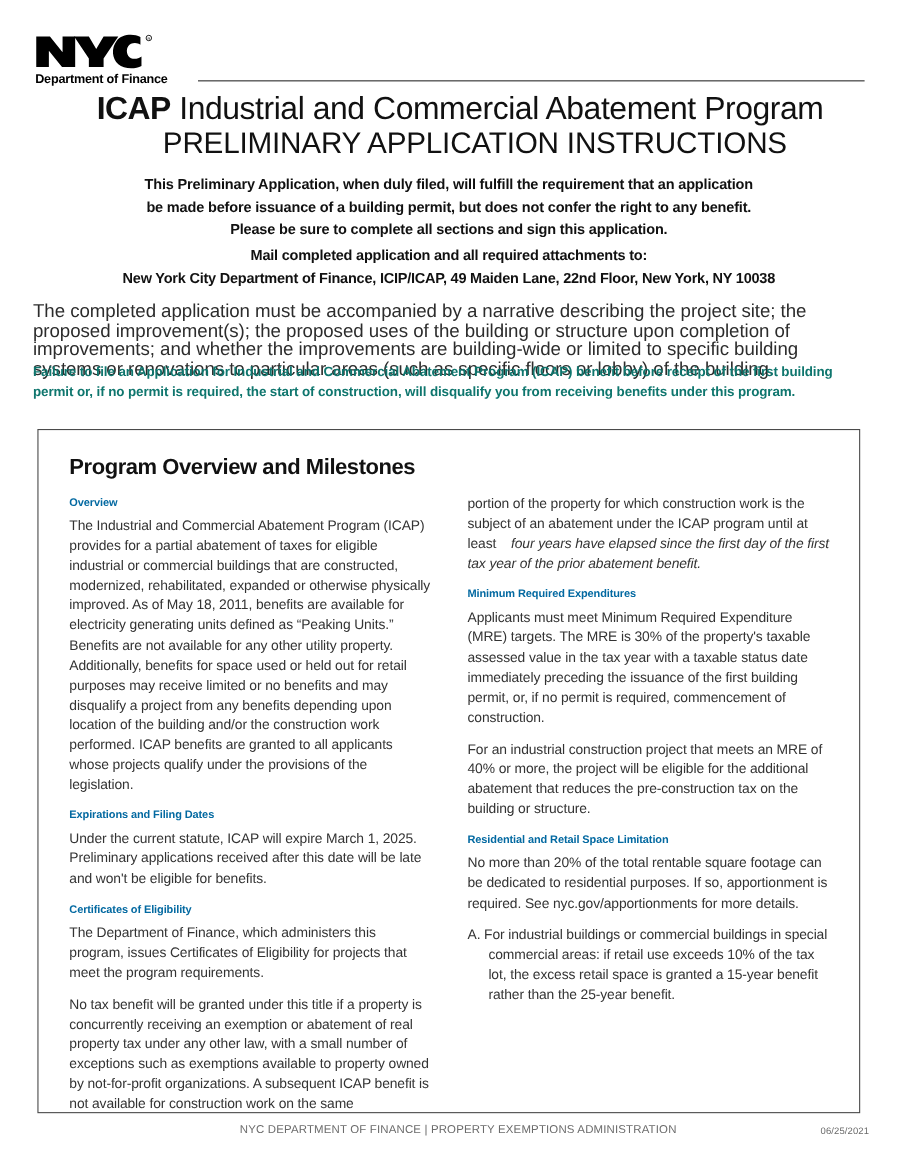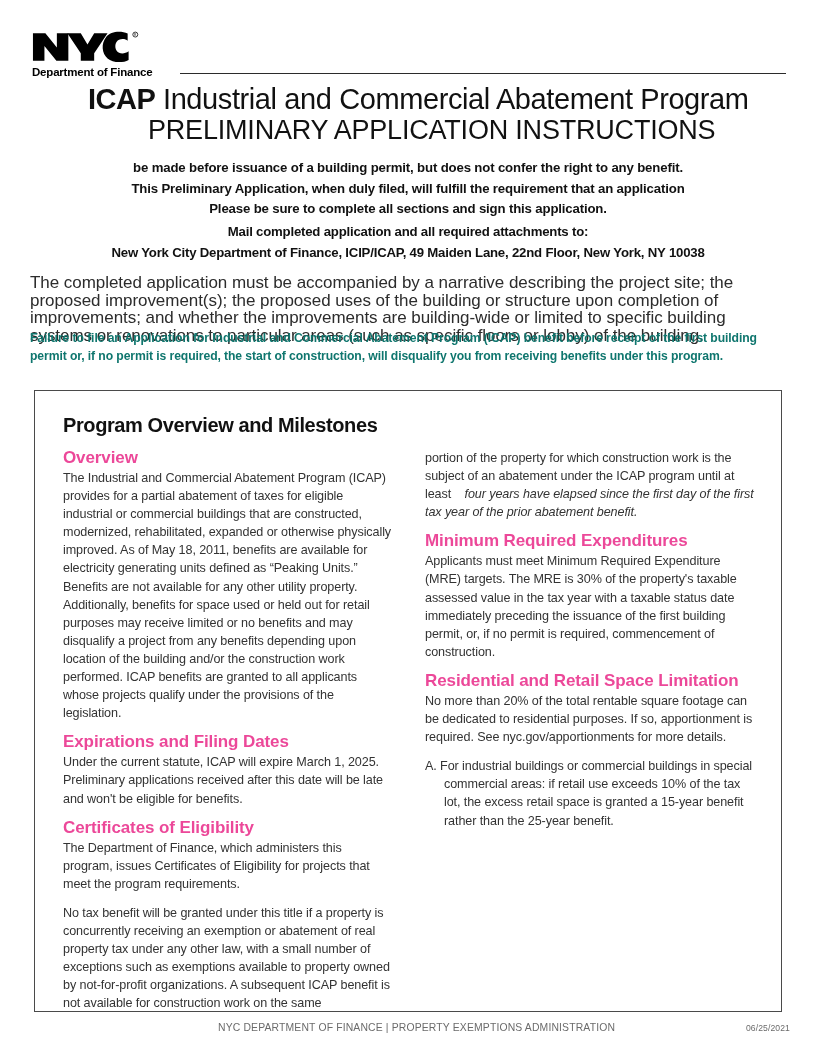--- a/index.html
+++ b/index.html
@@ -187,23 +187,23 @@
 
   .col {
     position: absolute;
     top: 0;
     width: 330px;
   }
   .col-left  { left: 0; }
   .col-right { left: 362px; }
 
   h4.sub {
-    font-size: 17px;
-    font-weight: bold;
-    color: #ec4899;
+    font-size: 10px;
+    font-weight: bold;
+    color: #0369a1;
     margin: 0 0 3px 0;
     line-height: 17px;
     letter-spacing: -0.1px;
   }
 
   p.body {
     font-size: 12.6px;
     line-height: 18.1px;
     color: #333;
     margin: 0 0 11px 0;
@@ -276,22 +276,22 @@
 
     <div class="title-row">
       <div class="title-main">
         <span class="icap">ICAP</span><span>&nbsp;</span><span class="prog">Industrial and Commercial Abatement Program</span>
       </div>
       <div class="title-sub">PRELIMINARY APPLICATION INSTRUCTIONS</div>
     </div>
   </div>
 
   <div class="intro">
+    <div>This Preliminary Application, when duly filed, will fulfill the requirement that an application</div>
     <div>be made before issuance of a building permit, but does not confer the right to any benefit.</div>
-    <div>This Preliminary Application, when duly filed, will fulfill the requirement that an application</div>
     <div>Please be sure to complete all sections and sign this application.</div>
   </div>
 
   <div class="mail-block">
     <div>Mail completed application and all required attachments to:</div>
     <div>New York City Department of Finance, ICIP/ICAP, 49 Maiden Lane, 22nd Floor, New York, NY 10038</div>
   </div>
 
   <div class="narrative">The completed application must be accompanied by a narrative describing the project site; the proposed improvement(s); the proposed uses of the building or structure upon completion of improvements; and whether the improvements are building-wide or limited to specific building systems or renovations to particular areas (such as specific floors or lobby) of the building.</div>
   <div class="failure">Failure to file an Application for Industrial and Commercial Abatement Program (ICAP) benefit before receipt of the first building permit or, if no permit is required, the start of construction, will disqualify you from receiving benefits under this program.</div>
@@ -316,20 +316,21 @@
           <p class="body">No tax benefit will be granted under this title if a property is concurrently receiving an exemption or abatement of real property tax under any other law, with a small number of exceptions such as exemptions available to property owned by not-for-profit organizations. A subsequent ICAP benefit is not available for construction work on the same</p>
 
         </div>
 
         <div class="col col-right">
 
           <p class="body"><span>portion of the property for which construction work is the subject of an abatement under the ICAP program until at least </span><em>four years have elapsed since the first day of the first tax year of the prior abatement benefit.</em></p>
 
           <h4 class="sub">Minimum Required Expenditures</h4>
           <p class="body">Applicants must meet Minimum Required Expenditure (MRE) targets. The MRE is 30% of the property's taxable assessed value in the tax year with a taxable status date immediately preceding the issuance of the first building permit, or, if no permit is required, commencement of construction.</p>
+          <p class="body">For an industrial construction project that meets an MRE of 40% or more, the project will be eligible for the additional abatement that reduces the pre-construction tax on the building or structure.</p>
 
           <h4 class="sub">Residential and Retail Space Limitation</h4>
           <p class="body">No more than 20% of the total rentable square footage can be dedicated to residential purposes. If so, apportionment is required. See nyc.gov/apportionments for more details.</p>
           <p class="lettered">A. For industrial buildings or commercial buildings in special commercial areas: if retail use exceeds 10% of the tax lot, the excess retail space is granted a 15-year benefit rather than the 25-year benefit.</p>
 
         </div>
       </div>
     </div>
   </div>
 

